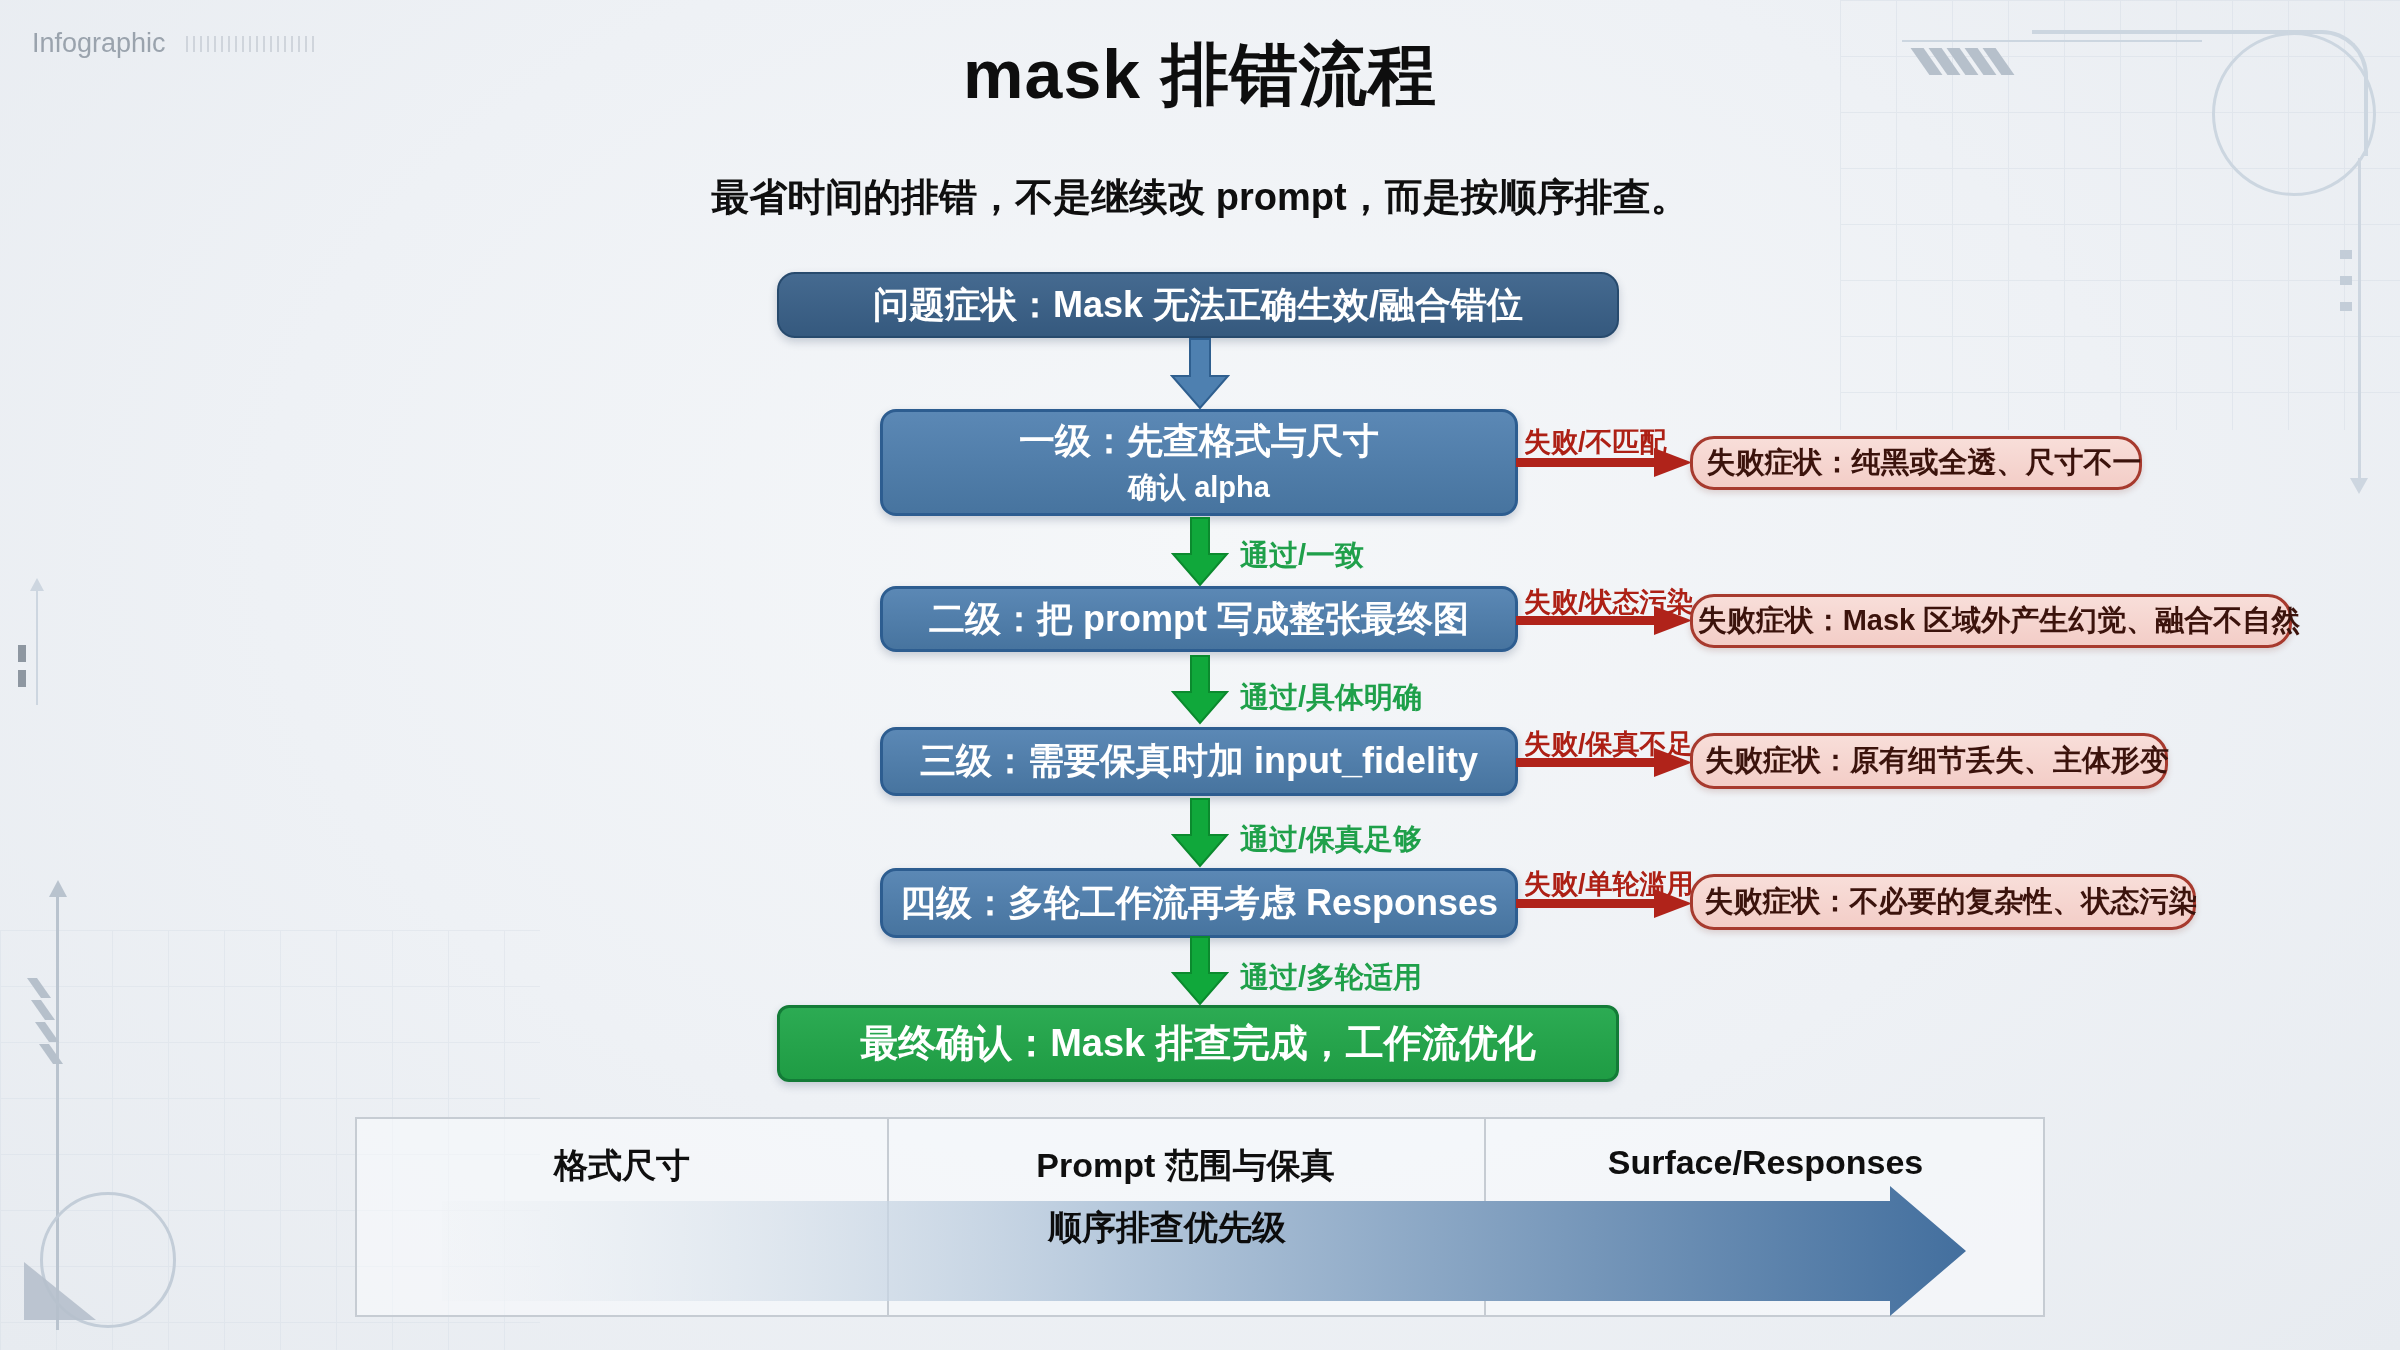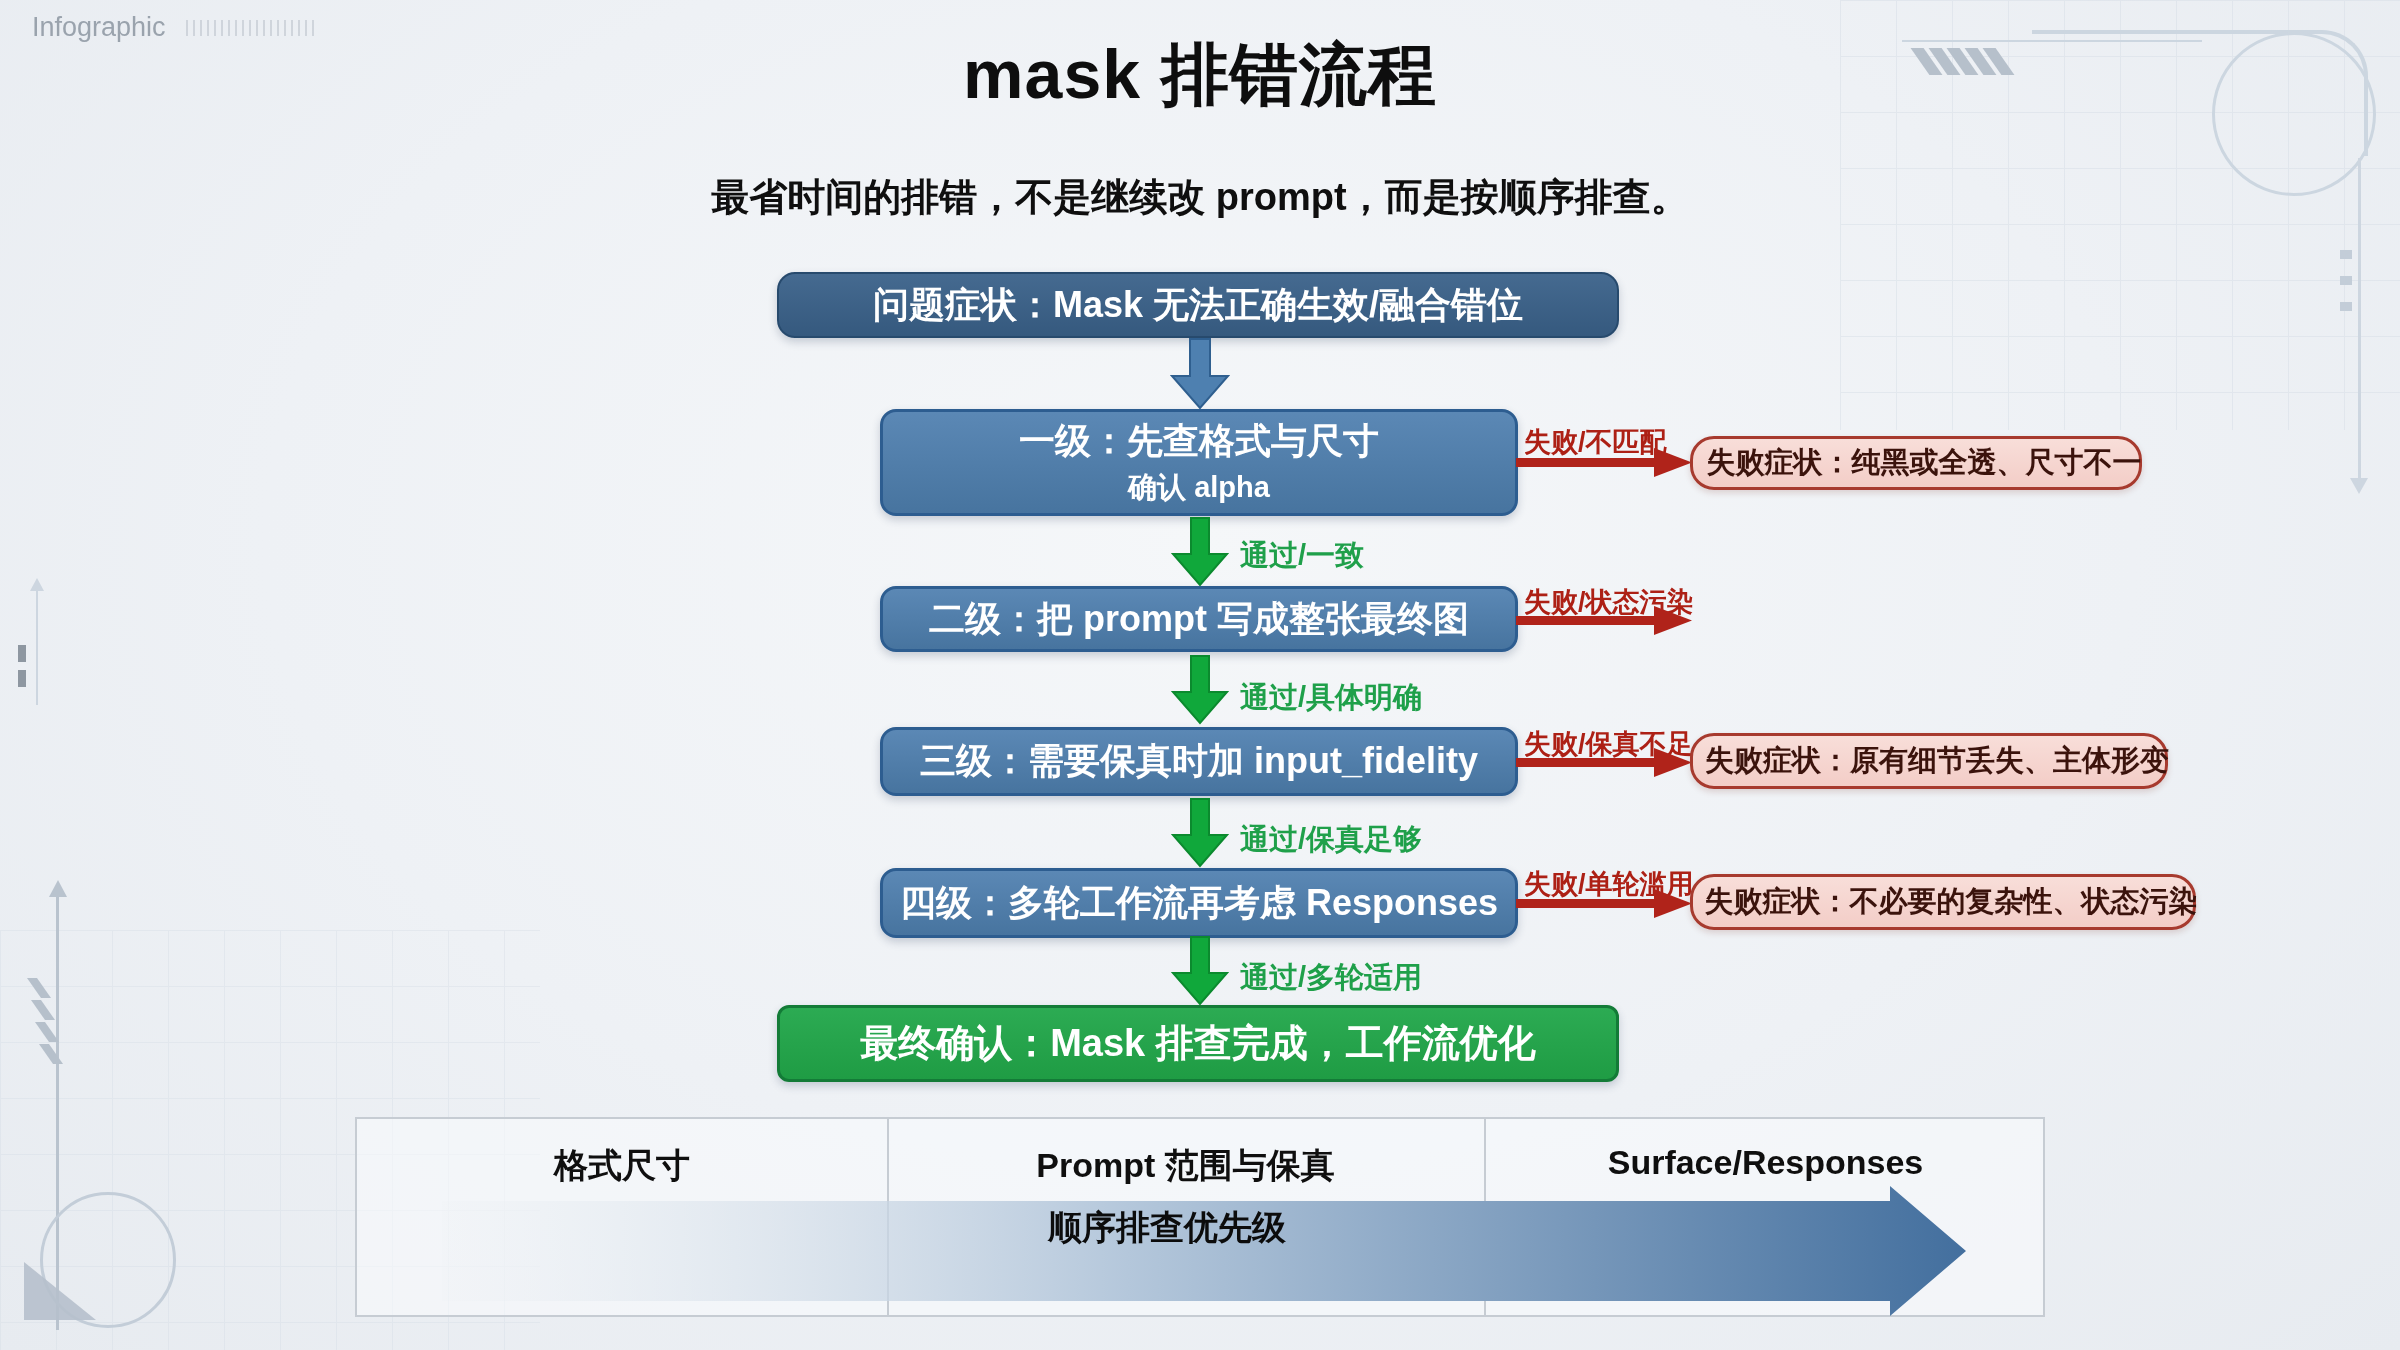--- a/index.html
+++ b/index.html
@@ -27,21 +27,21 @@
   .dash-r { width:12px; height:9px; background:#c3cdd8; }
   .vline-bl { left:56px; top:896px; width:0; height:434px; border-left:3px solid #b9c3ce; }
   .tri-up  { width:0; height:0; border-left:9px solid transparent; border-right:9px solid transparent; border-bottom:17px solid #b9c3ce; }
   .vline-ml { left:36px; top:590px; width:0; height:115px; border-left:2px solid #cdd6e0; }
   .tri-up-s { width:0; height:0; border-left:7px solid transparent; border-right:7px solid transparent; border-bottom:13px solid #cdd6e0; }
   .dash-l { width:8px; height:17px; background:#8e97a1; }
   .circle-bl { left:40px; top:1192px; width:130px; height:130px; border:3px solid #c3cdd8; border-radius:50%; }
   .wedge-bl { left:24px; top:1262px; width:0; height:0; border-bottom:58px solid #b6c0cc; border-right:72px solid transparent; opacity:.9; }
 
   
-  .watermark { position:absolute; left:32px; top:12px; display:flex; align-items:center; gap:20px;
+  .watermark { position:absolute; left:32px; top:28px; display:flex; align-items:center; gap:20px;
                color:#9aa3ad; font-size:27px; }
   .ticks { display:inline-block; width:128px; height:16px; opacity:.75;
            background:repeating-linear-gradient(90deg,#c6ccd4 0 2px, transparent 2px 7px); }
   .title { position:absolute; left:0; top:30px; width:100%; text-align:center;
            font-size:68px; font-weight:800; color:#0e0e0e; letter-spacing:1px; }
   .subtitle { position:absolute; left:0; top:172px; width:100%; text-align:center;
               font-size:38px; font-weight:700; color:#0f0f0f; }
 
   
   .box { position:absolute; display:flex; flex-direction:column; align-items:center; justify-content:center;
@@ -146,20 +146,21 @@
   <div class="pass-label" style="top:536px;">通过/一致</div>
 
   <div class="box level-box lv2">
     <div>二级：把 prompt 写成整张最终图</div>
   </div>
   <div class="fail-label" style="top:584px;">失败/状态污染</div>
   <svg class="red-arrow" style="top:602px;" viewBox="0 0 176 36">
     <rect x="0" y="14" width="140" height="9" fill="#b0231a"></rect>
     <polygon points="138,4 176,18.5 138,33" fill="#b0231a"></polygon>
   </svg>
+  <div class="pink-box pb2">失败症状：Mask 区域外产生幻觉、融合不自然</div>
   <svg class="varrow" style="top:655px;" width="64" height="70" viewBox="0 0 64 70">
     <polygon points="23,1 41,1 41,37 59,37 32,68 5,37 23,37" fill="#10a83b" stroke="#0b8a2e" stroke-width="2"></polygon>
   </svg>
   <div class="pass-label" style="top:678px;">通过/具体明确</div>
 
   <div class="box level-box lv3">
     <div>三级：需要保真时加 input_fidelity</div>
   </div>
   <div class="fail-label" style="top:726px;">失败/保真不足</div>
   <svg class="red-arrow" style="top:744px;" viewBox="0 0 176 36">

